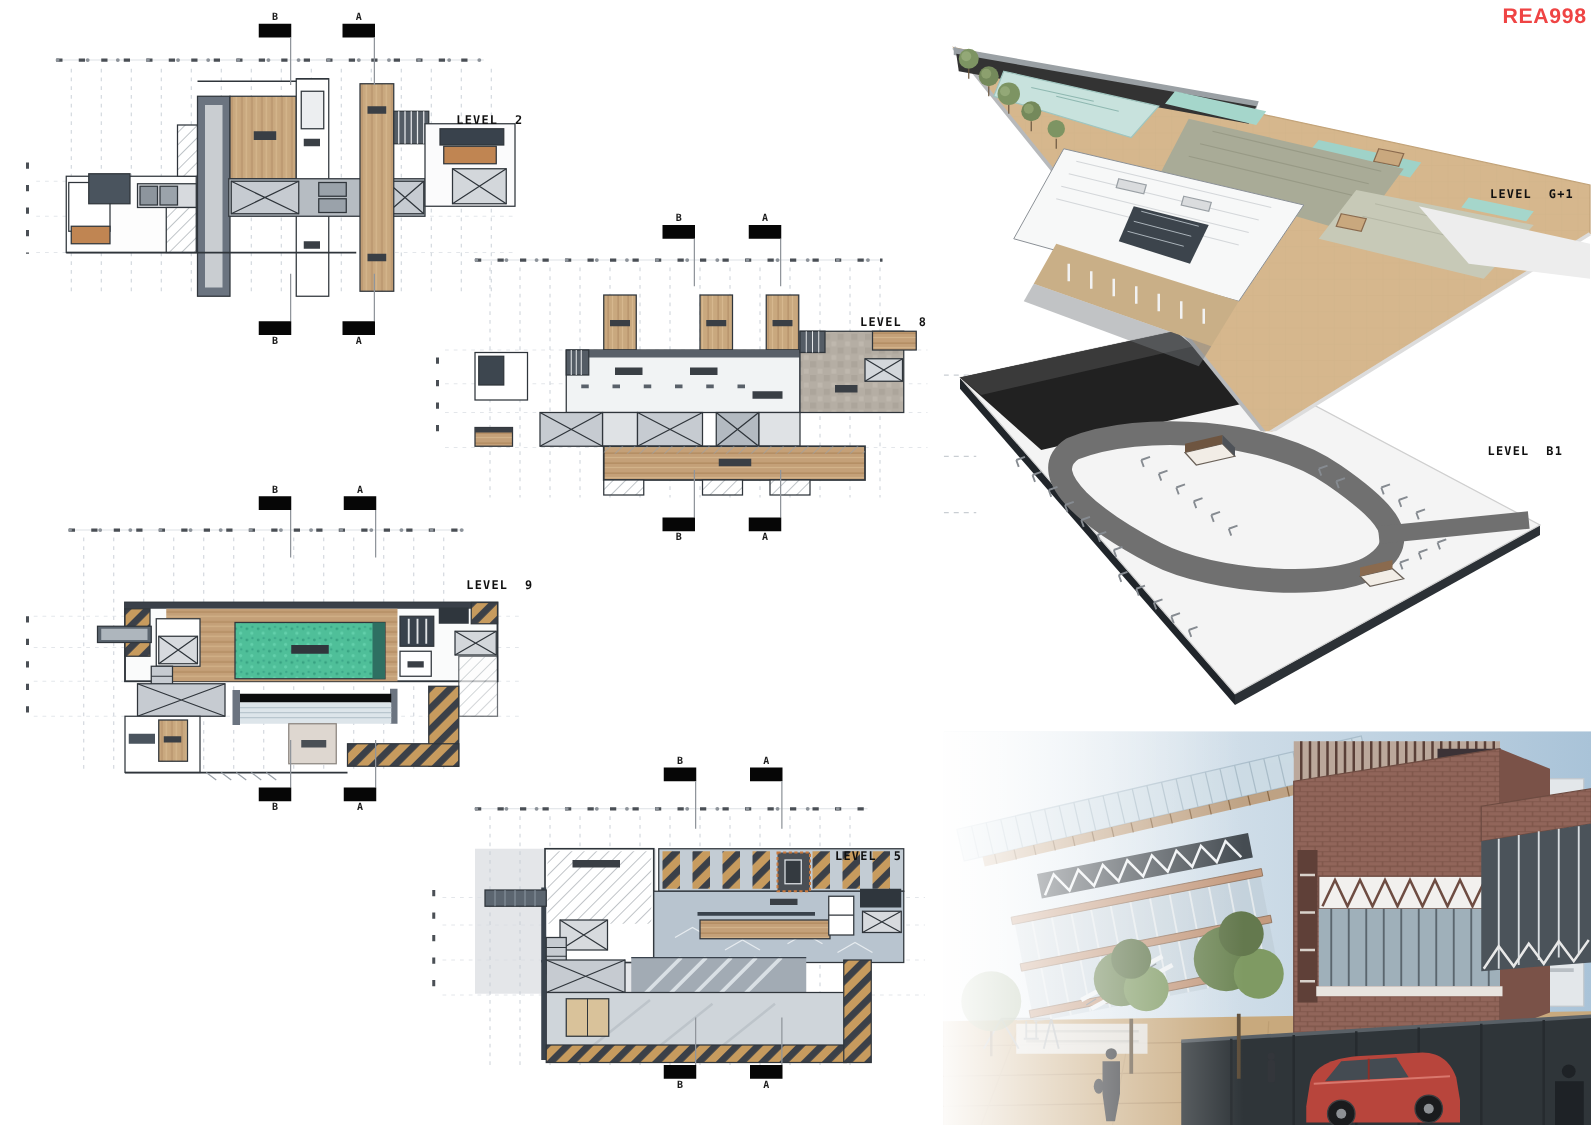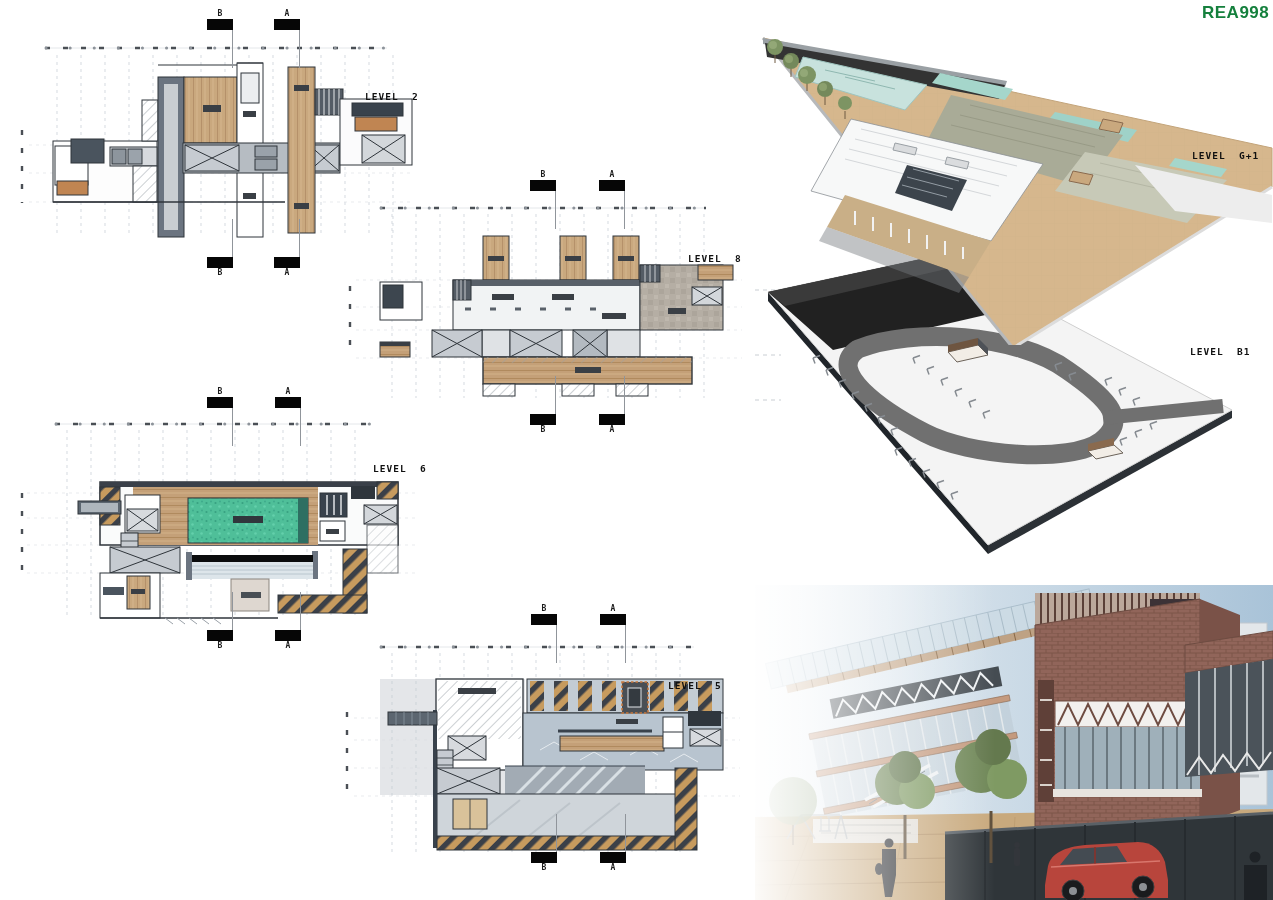--- a/index.html
+++ b/index.html
@@ -1,21 +1,21 @@
 <!DOCTYPE html>
 <html><head>
 <meta charset="utf-8">
 <style>
   *{margin:0;padding:0;box-sizing:border-box}
   html,body{width:1273px;height:900px;background:#fff;overflow:hidden}
   body{font-family:"DejaVu Sans",sans-serif;position:relative}
   .board{position:absolute;inset:0;background:#ffffff}
   .sec{position:absolute}
   .draw{position:absolute;left:0;top:0}
-  .board-title{position:absolute;left:1202px;top:3px;font:700 17px "Liberation Sans",sans-serif;color:#15803d;letter-spacing:.5px}
+  .board-title{position:absolute;left:1202px;top:3px;font:700 17px "Liberation Sans",sans-serif;color:#ef4444;letter-spacing:.5px}
   .lvl-label{position:absolute;font:700 9.5px "DejaVu Sans Mono",monospace;color:#101010;letter-spacing:1px;white-space:pre}
   .marker{position:absolute;width:34px;display:flex;flex-direction:column;align-items:center}
   .marker .letter{font:700 8px "DejaVu Sans Mono",monospace;color:#1c1c1c;line-height:10px}
   .marker .flag{width:26px;height:11px;background:#060606}
   .marker .stem{width:1px;height:38px;background:#90959b;margin-left:24px}
 </style>
 </head>
 <body>
 
 <div class="board">
@@ -68,21 +68,21 @@
           <stop offset="0.45" stop-color="#cfdde8"></stop>
           <stop offset="1" stop-color="#a9c3d8"></stop>
   </linearGradient>
   <linearGradient id="hazeG" x1="0" y1="0" x2="1" y2="0">
     <stop offset="0" stop-color="#ffffff" stop-opacity="0.95"></stop>
           <stop offset="1" stop-color="#ffffff" stop-opacity="0"></stop>
   </linearGradient>
 </defs>
 </svg>
 
-<section class="sec" style="left:755px;top:250px;width:500px;height:315px">
+<section class="sec" style="left:755px;top:260px;width:500px;height:315px">
   <svg class="draw" width="500" height="315" viewBox="0 0 500 315">
     <defs>
           <g id="pt">
             <path d="M0 0l7 -2.5M0 0l2 5.5" stroke="#868b91" stroke-width="1.5" fill="none"></path>
           </g>
         </defs>
     <path d="M0 40h26M0 105h26M0 150h26" stroke="#c9ced3" stroke-width="1" stroke-dasharray="4 4" fill="none"></path>
     <g>
       <polygon points="13,42 233,295 233,304 13,51" fill="#20252a"></polygon>
       <polygon points="233,295 477,160 477,168 233,304" fill="#2c3136"></polygon>
@@ -536,21 +536,21 @@
       <rect x="85" y="190" width="60" height="45" fill="#ffffff"></rect>
       <rect x="112" y="193" width="23" height="33" fill="url(#woodV)"></rect>
           <rect x="116" y="206" width="14" height="5" fill="#3a3f45" stroke="none"></rect>
       <rect x="88" y="204" width="21" height="8" fill="#4a545e" stroke="none"></rect>
       <rect x="328" y="166" width="24" height="64" fill="url(#warn)"></rect>
       <rect x="263" y="212" width="89" height="18" fill="url(#warn)"></rect>
       <path d="M85 235H263" stroke-width="1.4" fill="none"></path>
       <path d="M150 235l8 6M162 235l8 6M174 235l8 6M186 235l8 6M198 235l8 6" stroke="#9aa1a8" fill="none"></path>
     </g>
   </svg>
-  <div class="lvl-label" style="left:358px;top:80px">LEVEL  6</div>
+  <div class="lvl-label" style="left:358px;top:80px">LEVEL  9</div>
   <div class="marker top" style="left:188px;top:4px">
         <span class="letter">B</span>
         <span class="flag"></span>
         <span class="stem"></span>
       </div>
   <div class="marker top" style="left:256px;top:4px">
         <span class="letter">A</span>
         <span class="flag"></span>
         <span class="stem"></span>
       </div>

